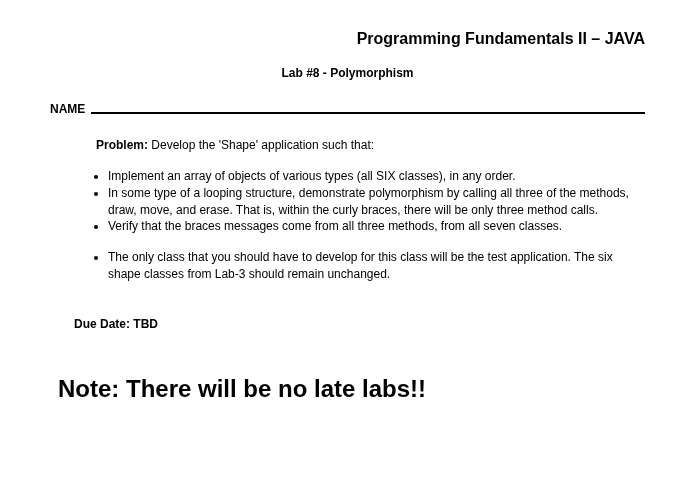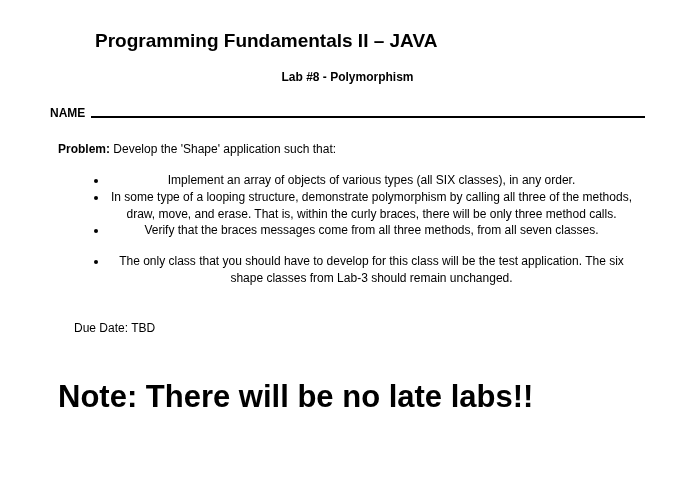--- a/index.html
+++ b/index.html
@@ -9,23 +9,23 @@
     }
     body {
       font-family: Verdana, Geneva, sans-serif;
       background: #ffffff;
       width: 695px;
       height: 502px;
       padding: 20px 50px 0 50px;
       color: #000000;
     }
     .title {
-      font-size: 19px;
+      font-size: 16px;
       font-weight: bold;
-      text-align: left;
+      text-align: right;
       margin-bottom: 18px;
       margin-top: 10px;
       margin-left: 45px;
     }
     .subtitle {
       font-size: 12px;
       font-weight: bold;
       text-align: center;
       margin-bottom: 22px;
     }
@@ -43,46 +43,47 @@
     .name-line {
       flex: 1;
       border-bottom: 2px solid #000000;
       height: 1px;
       margin-bottom: 2px;
     }
     .problem-row {
       font-size: 12px;
       margin-bottom: 16px;
       padding-left: 8px;
+      margin-left: 38px;
     }
     .problem-label {
       font-weight: bold;
     }
     .bullet-list {
       list-style-type: disc;
       padding-left: 58px;
       margin-bottom: 14px;
     }
     .bullet-list li {
       font-size: 12px;
       line-height: 1.4;
-      text-align: center;
+      text-align: left;
       padding-right: 10px;
     }
     .bullet-list.second {
       margin-bottom: 34px;
     }
     .due-date {
       font-size: 12px;
-      font-weight: normal;
+      font-weight: bold;
       padding-left: 24px;
       margin-bottom: 44px;
     }
     .note {
-      font-size: 31px;
+      font-size: 24px;
       font-weight: bold;
       padding-left: 8px;
     }
   </style>
 </head>
 <body>
 
 <h1 class="title">Programming Fundamentals II – JAVA</h1>
 
 <h2 class="subtitle">Lab #8 - Polymorphism</h2>

